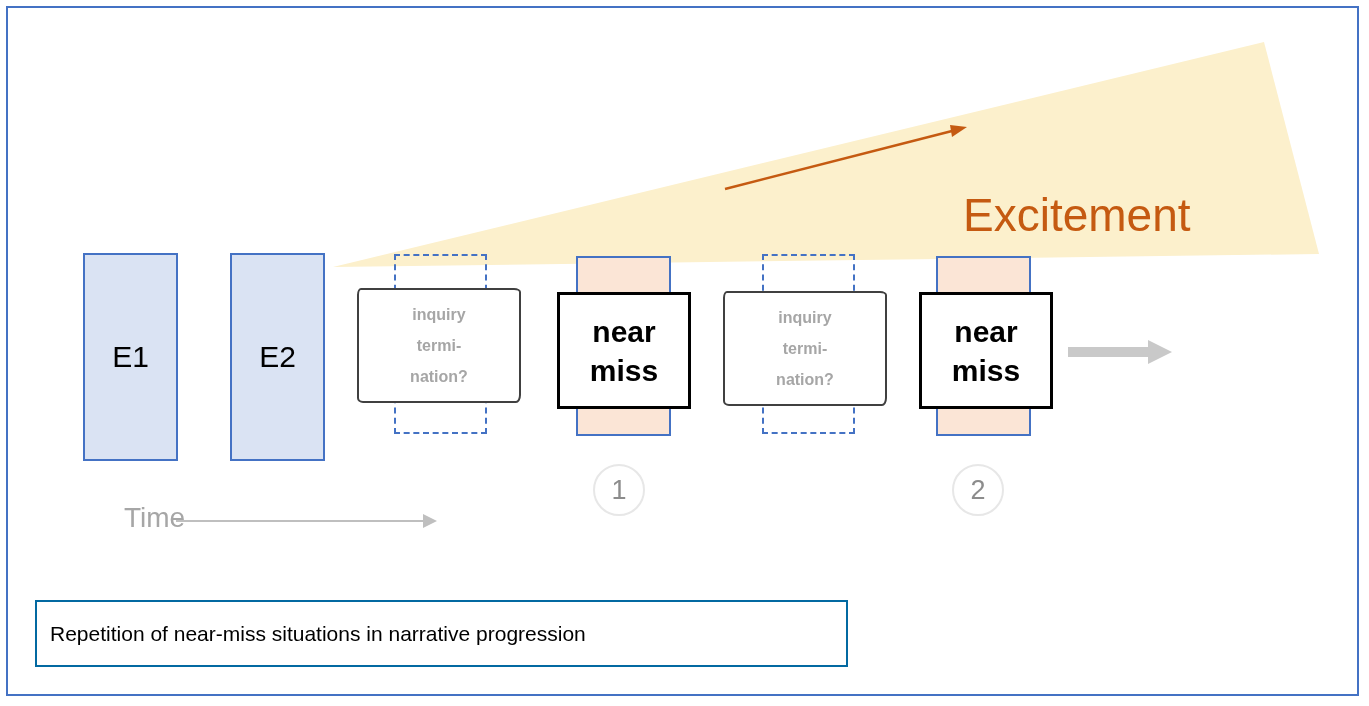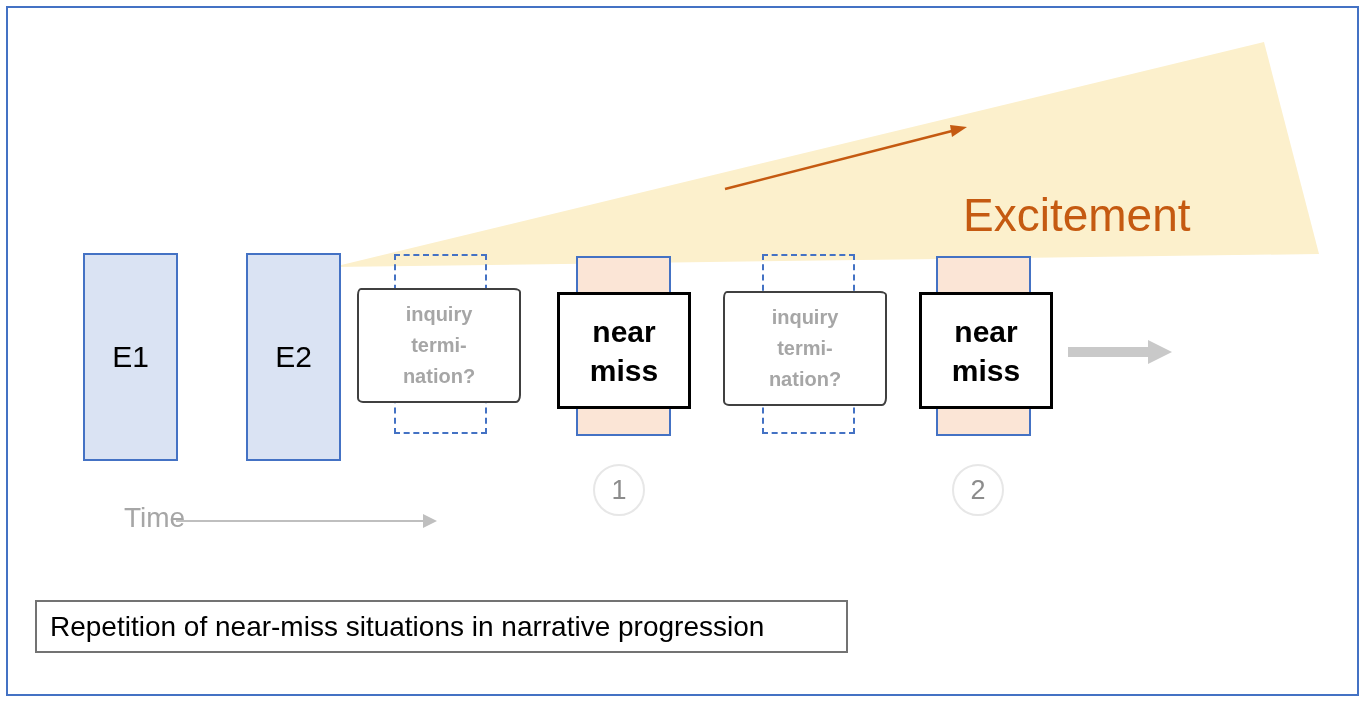--- a/index.html
+++ b/index.html
@@ -34,21 +34,21 @@
     top: 253px;
     width: 95px; height: 208px;
     background: #DAE3F3;
     border: 2px solid #4472C4;
     box-sizing: border-box;
     display: flex; align-items: center; justify-content: center;
     font-size: 30px; color: #000;
     z-index: 3;
   }
   #e1 { left: 83px; }
-  #e2 { left: 246px; }
+  #e2 { left: 230px; }
   
   .dashed-box {
     position: absolute;
     top: 254px;
     width: 93px; height: 180px;
     border: 2px dashed #4472C4;
     box-sizing: border-box;
     background: transparent;
     z-index: 2;
   }
@@ -71,21 +71,21 @@
     position: absolute;
     top: 288px;
     width: 164px; height: 115px;
     background: #ffffff;
     border: 2.5px solid #404040;
     border-radius: 4px 7px 5px 6px / 7px 4px 8px 5px;
     box-sizing: border-box;
     display: flex; flex-direction: column;
     align-items: center; justify-content: center;
     color: #A6A6A6; font-weight: bold;
-    font-size: 20px; line-height: 31px;
+    font-size: 16px; line-height: 31px;
     z-index: 3;
   }
   #inquiry1 { left: 357px; }
   #inquiry2 { left: 723px; top: 291px; }
   
   .nearmiss-box {
     position: absolute;
     top: 292px;
     width: 134px; height: 117px;
     background: #ffffff;
@@ -127,27 +127,27 @@
     position: absolute;
     left: 97px; top: 502px;
     font-size: 28px;
     color: #A6A6A6;
     z-index: 2;
     margin-left: 27px;
   }
   .caption {
     position: absolute;
     left: 35px; top: 600px;
-    width: 813px; height: 53px;
-    border: 2px solid #737373;
+    width: 813px; height: 67px;
+    border: 2px solid #0369a1;
     box-sizing: border-box;
     background: #ffffff;
     display: flex; align-items: center;
     padding-left: 13px;
-    font-size: 28px; color: #000;
+    font-size: 21px; color: #000;
     z-index: 3;
     white-space: nowrap;
   }
 </style>
 </head>
 <body>
 
 <div id="stage">
 
   <div class="frame"></div>

